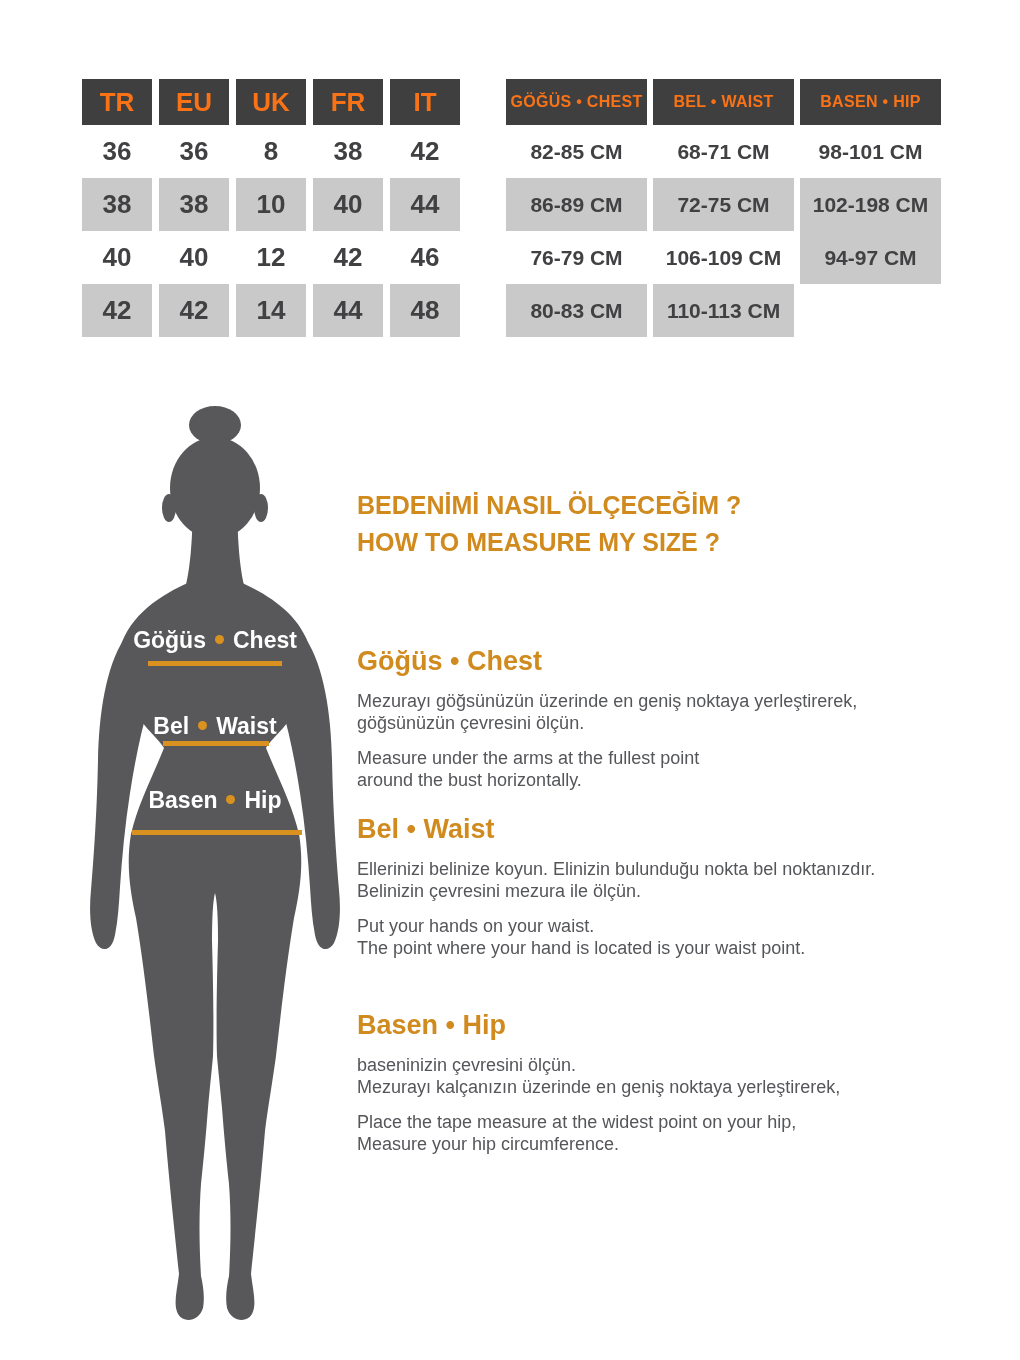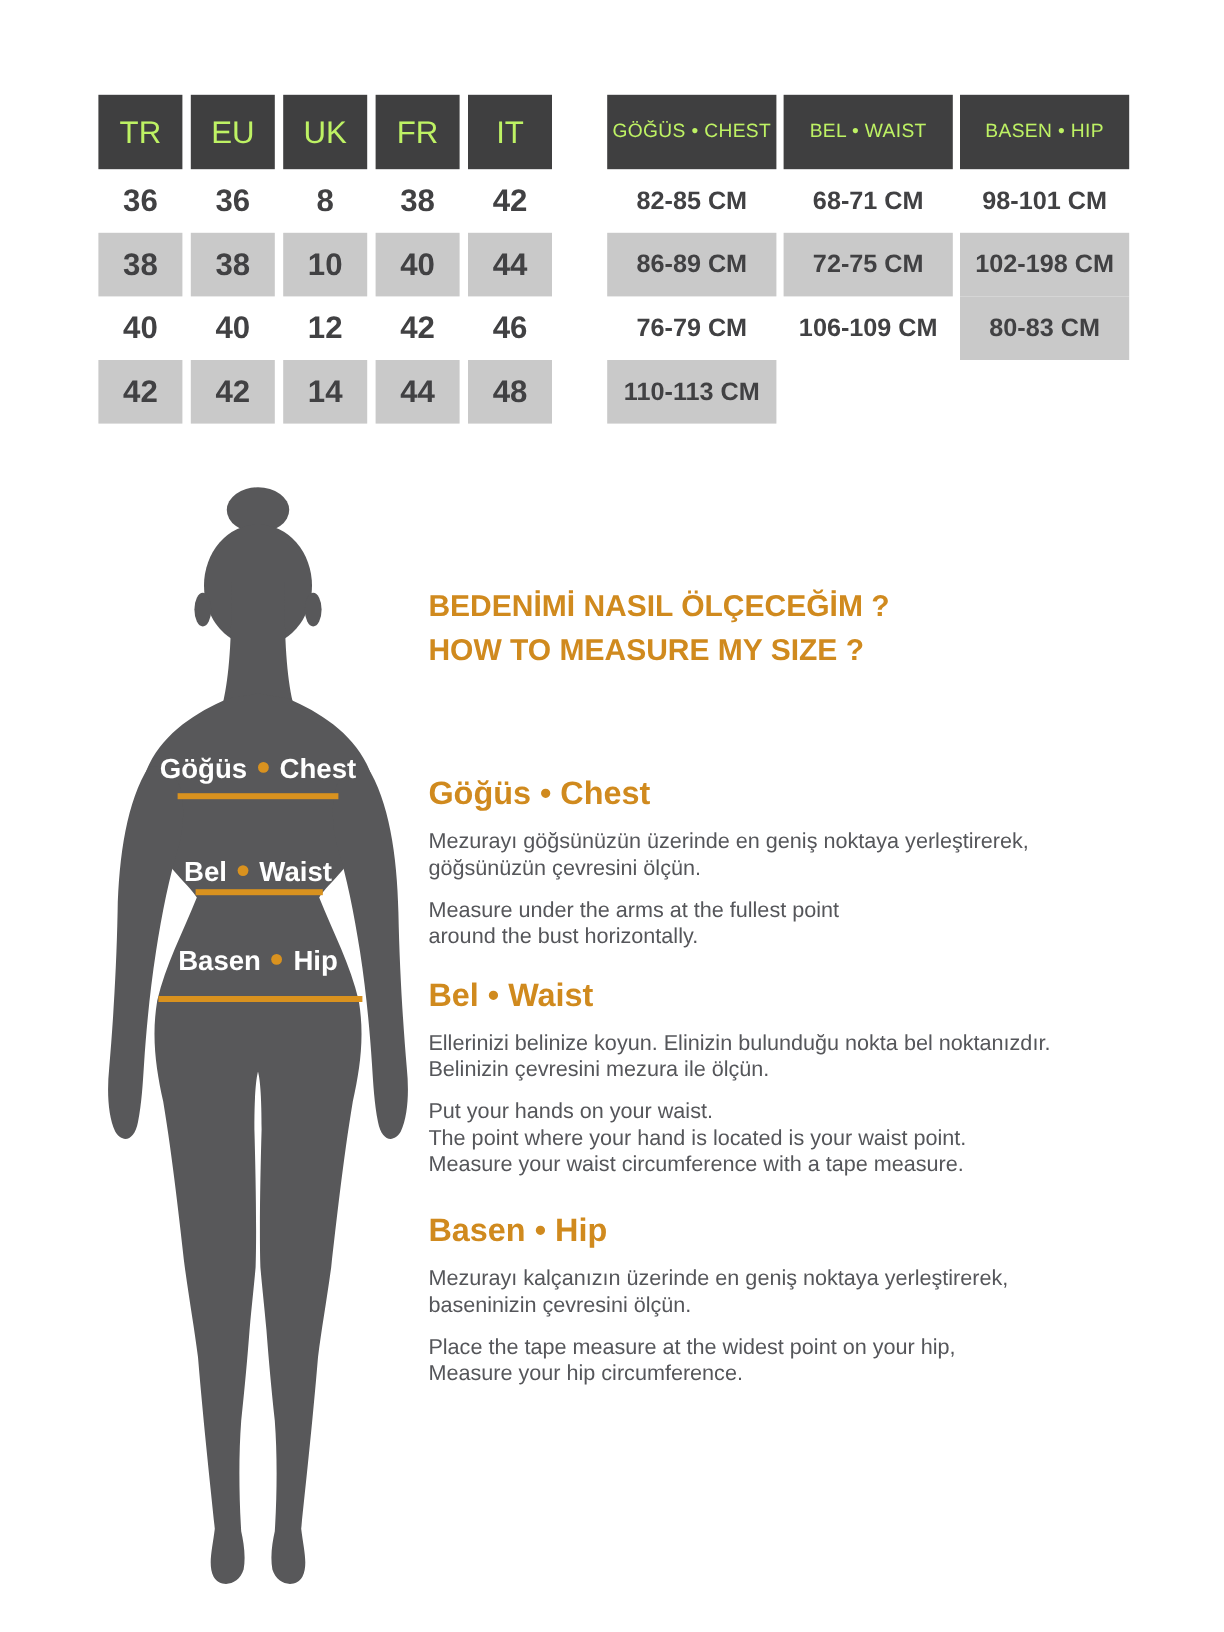--- a/index.html
+++ b/index.html
@@ -9,21 +9,21 @@
     font-family:"Liberation Sans","DejaVu Sans",sans-serif;
     --accent:#d08a1e; --line:#d9921f; --hdr:#3f3f40; --alt:#c9c9c9;
     --sil:#58585a; --txt:#55565a;
   }
 
   
   .size-table { position:absolute; display:grid; row-gap:0; }
   .size-table.left  { left:82px;  top:79px; width:378px; grid-template-columns:repeat(5,1fr); column-gap:7px; }
   .size-table.right { left:506px; top:79px; width:435px; grid-template-columns:repeat(3,1fr); column-gap:6px; }
   .hcell {
-    height:62px; background:var(--hdr); color:#bef264; font-weight:normal;
+    height:46px; background:var(--hdr); color:#f97316; font-weight:bold;
     display:flex; align-items:center; justify-content:center;
   }
   .left  .hcell { font-size:26px; }
   .right .hcell { font-size:16px; letter-spacing:.3px; }
   .cell {
     height:53px; display:flex; align-items:center; justify-content:center;
     font-weight:bold; color:#414143;
   }
   .left  .cell { font-size:26px; }
   .right .cell { font-size:21px; }
@@ -93,20 +93,21 @@
   <div class="hcell">BEL • WAIST</div>
   <div class="hcell">BASEN • HIP</div>
 <div class="cell">82-85 CM</div>
     <div class="cell">68-71 CM</div>
     <div class="cell">98-101 CM</div>
     <div class="cell alt">86-89 CM</div>
     <div class="cell alt">72-75 CM</div>
     <div class="cell alt">102-198 CM</div>
     <div class="cell">76-79 CM</div>
     <div class="cell">106-109 CM</div>
+    <div class="cell alt">94-97 CM</div>
     <div class="cell alt">80-83 CM</div>
     <div class="cell alt">110-113 CM</div>
   </div>
 
 <div class="figure">
   <svg viewBox="0 0 310 945" width="310" height="945" aria-hidden="true">
     <g fill="#58585a">
       <ellipse cx="155" cy="30" rx="26" ry="19"></ellipse>
       <ellipse cx="155" cy="93" rx="45" ry="51"></ellipse>
       <ellipse cx="109" cy="113" rx="7" ry="14"></ellipse>
@@ -204,27 +205,26 @@
 
 <div class="section s2">
   <div class="section-heading">Bel • Waist</div>
   <div class="para">
     <div class="line">Ellerinizi belinize koyun. Elinizin bulunduğu nokta bel noktanızdır.</div>
     <div class="line">Belinizin çevresini mezura ile ölçün.</div>
   </div>
   <div class="para">
     <div class="line">Put your hands on your waist.</div>
     <div class="line">The point where your hand is located is your waist point.</div>
-    <div class="line">Measure your waist circumference with a tape measure.</div>
   </div>
 </div>
 
 <div class="section s3">
   <div class="section-heading">Basen • Hip</div>
   <div class="para">
+    <div class="line">baseninizin çevresini ölçün.</div>
     <div class="line">Mezurayı kalçanızın üzerinde en geniş noktaya yerleştirerek,</div>
-    <div class="line">baseninizin çevresini ölçün.</div>
   </div>
   <div class="para">
     <div class="line">Place the tape measure at the widest point on your hip,</div>
     <div class="line">Measure your hip circumference.</div>
   </div>
 </div>
 
 </body></html>

